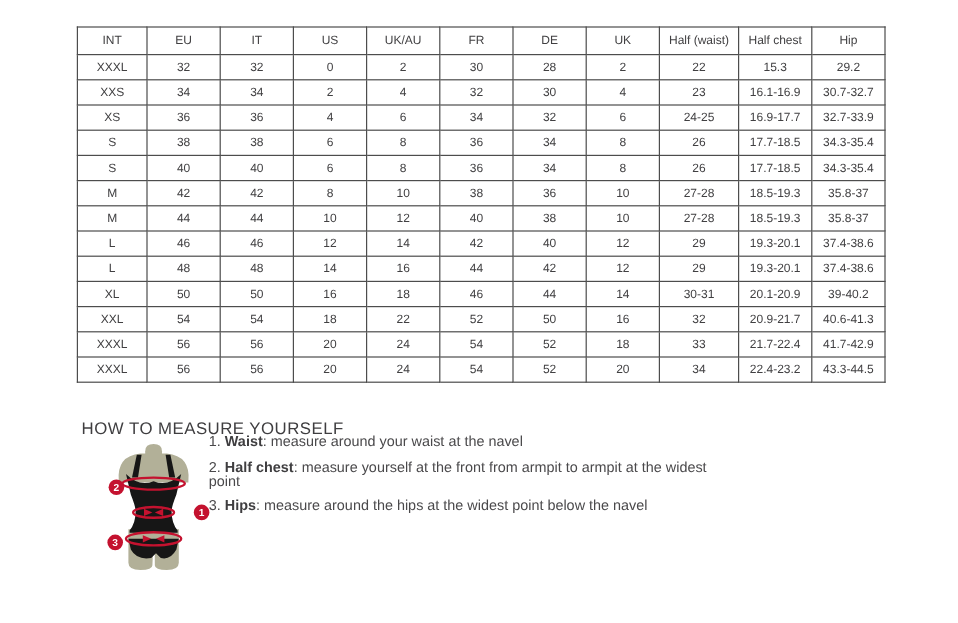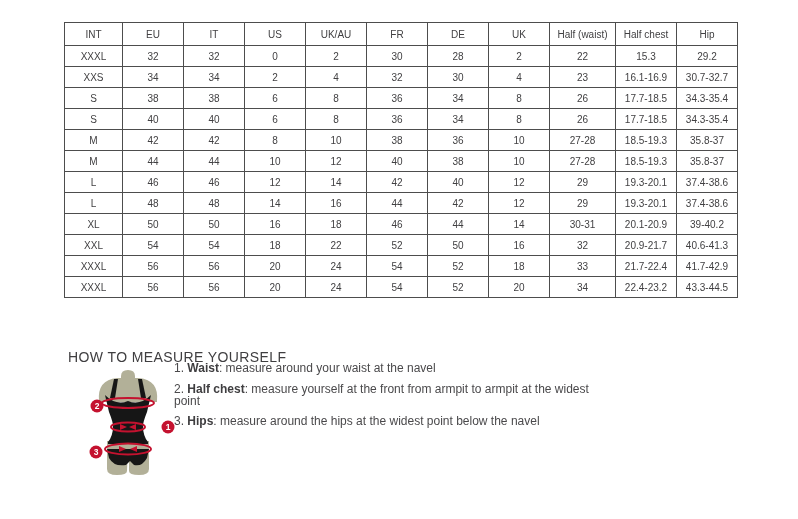--- a/index.html
+++ b/index.html
@@ -118,20 +118,33 @@
           <td>2</td>
           <td>4</td>
           <td>32</td>
           <td>30</td>
           <td>4</td>
           <td>23</td>
           <td>16.1-16.9</td>
           <td>30.7-32.7</td>
         </tr>
         <tr>
+          <td>XS</td>
+          <td>36</td>
+          <td>36</td>
+          <td>4</td>
+          <td>6</td>
+          <td>34</td>
+          <td>32</td>
+          <td>6</td>
+          <td>24-25</td>
+          <td>16.9-17.7</td>
+          <td>32.7-33.9</td>
+        </tr>
+        <tr>
           <td>S</td>
           <td>38</td>
           <td>38</td>
           <td>6</td>
           <td>8</td>
           <td>36</td>
           <td>34</td>
           <td>8</td>
           <td>26</td>
           <td>17.7-18.5</td>

